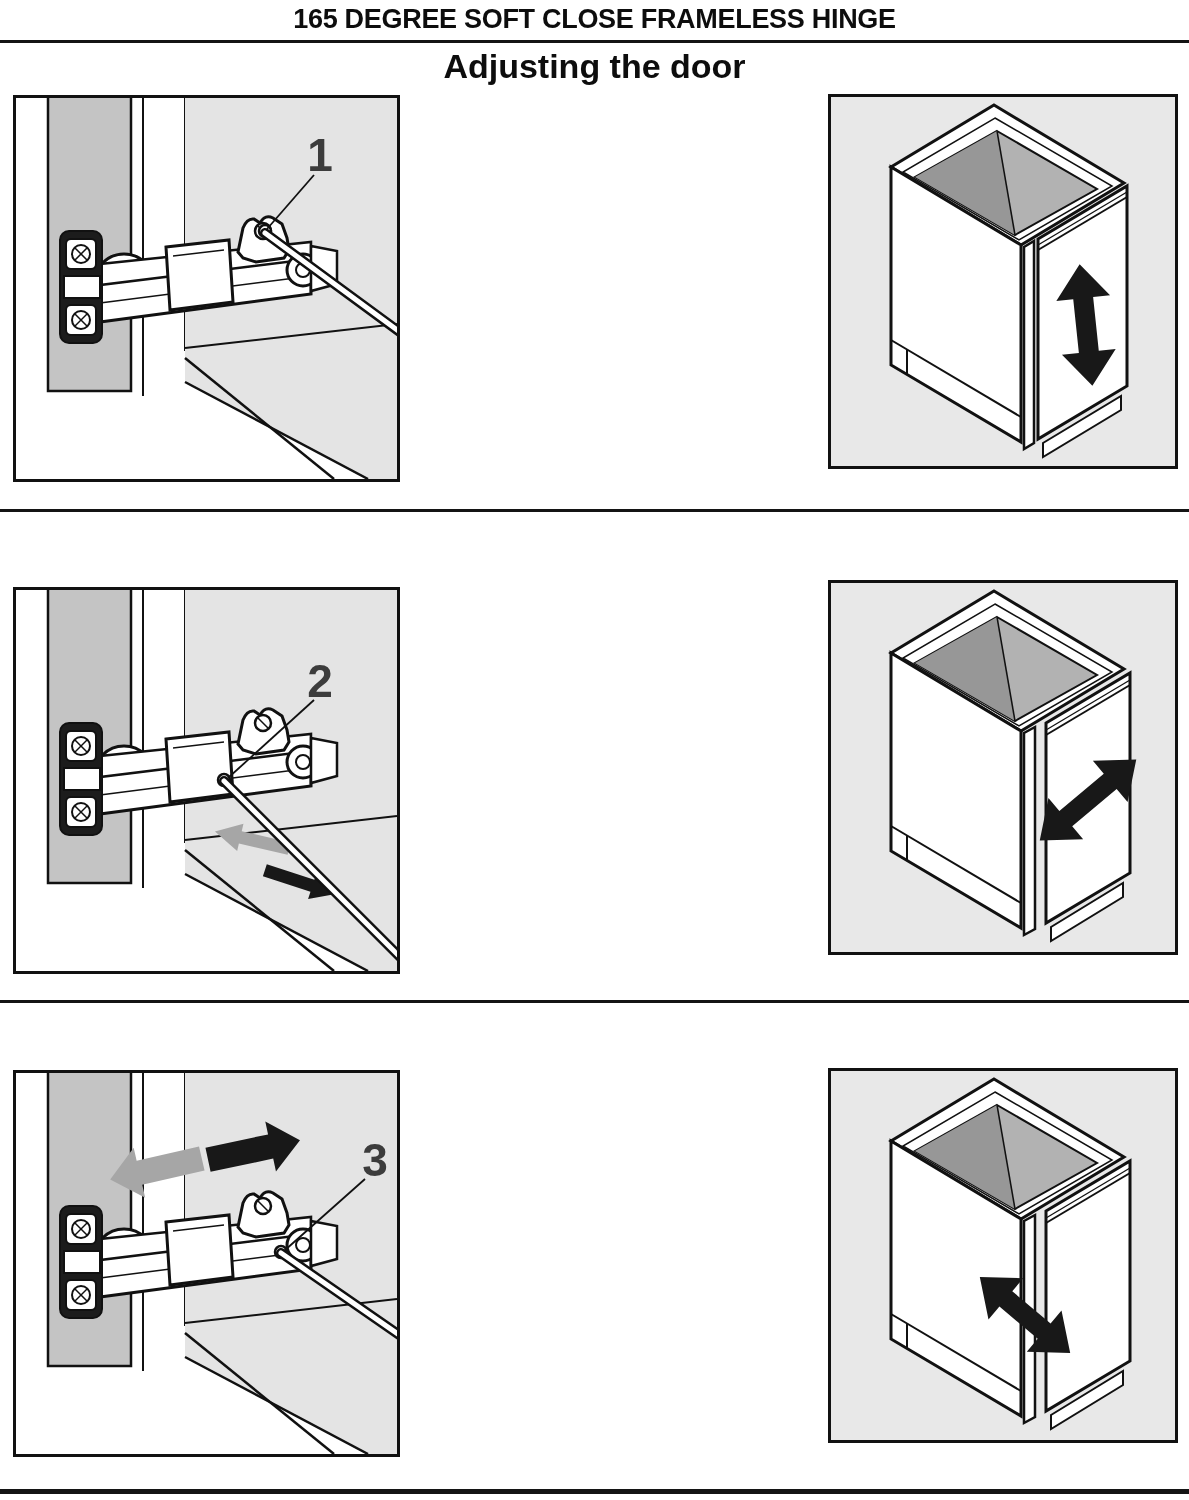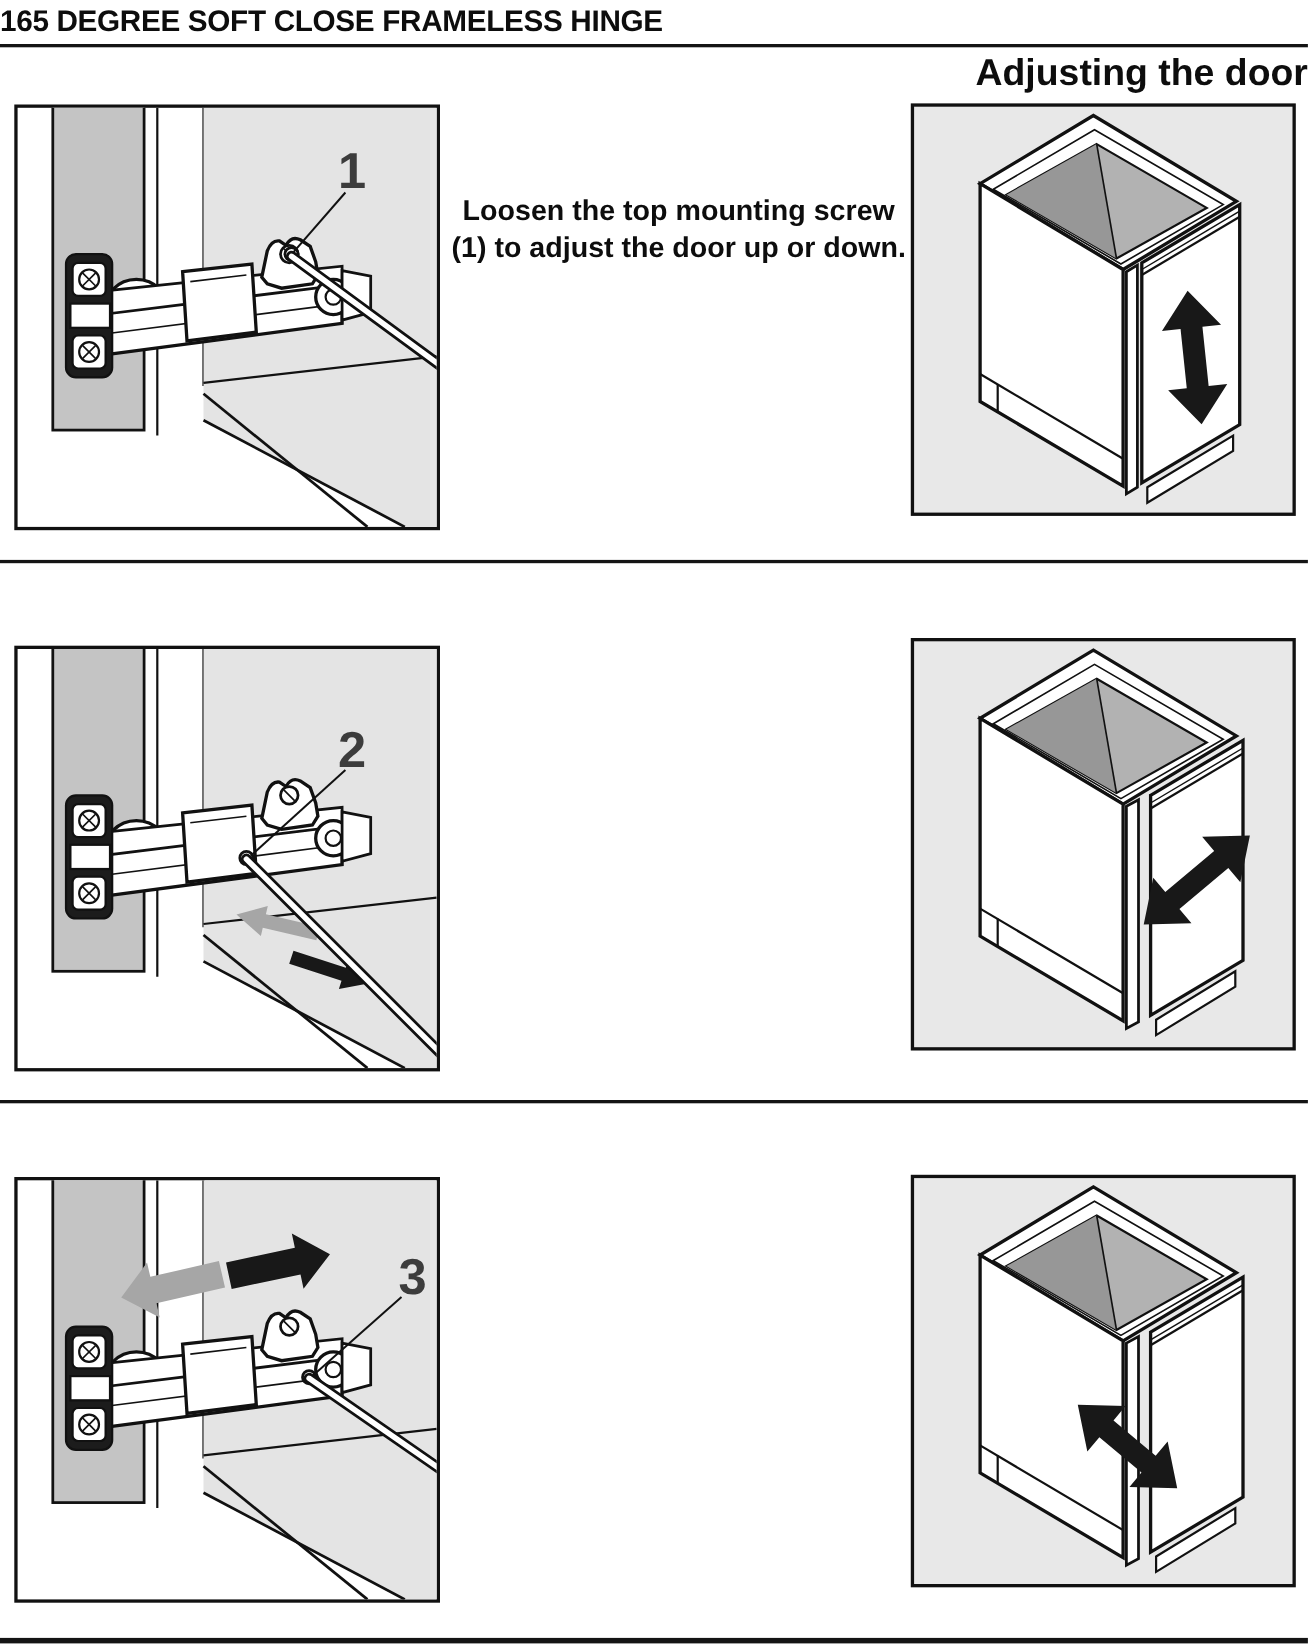--- a/index.html
+++ b/index.html
@@ -1,30 +1,30 @@
 <!DOCTYPE html>
 <html><head>
 <meta charset="utf-8">
 <style>
   html,body{margin:0;padding:0;}
   body{
     width:1189px;height:1500px;position:relative;background:#ffffff;
     font-family:"Liberation Sans", sans-serif;color:#0d0d0d;overflow:hidden;
   }
   .title{
-    position:absolute;top:4px;left:0;width:100%;text-align:left;
+    position:absolute;top:4px;left:0;width:100%;text-align:center;
     font-size:27px;font-weight:bold;letter-spacing:-0.3px;
   }
   .rule{position:absolute;left:0;width:100%;background:#141414;}
   .rule.top{top:40px;height:3px;}
   .rule.d1{top:509px;height:3px;}
   .rule.d2{top:1000px;height:3px;}
   .rule.bottom{top:1489px;height:5px;}
   .subtitle{
-    position:absolute;top:47px;left:0;width:100%;text-align:right;
+    position:absolute;top:47px;left:0;width:100%;text-align:center;
     font-size:34px;font-weight:bold;
   }
   .panel{position:absolute;box-sizing:border-box;border:3px solid #111;background:#fff;}
   .panel.left{left:13px;width:387px;height:387px;}
   .panel.right{left:828px;width:350px;height:375px;background:#e8e8e8;}
   .panel svg{display:block;}
   .textblock{position:absolute;left:400px;width:434px;text-align:center;}
   .textblock h2{margin:0;font-size:30px;font-weight:bold;line-height:38px;}
   .textblock p{margin:4px 0 0 0;font-size:26px;font-weight:bold;line-height:34px;white-space:pre-line;}
   .figlabel{font-family:"Liberation Sans",sans-serif;font-weight:bold;font-size:46px;}
@@ -81,22 +81,20 @@
     <g>
       <line x1="249" y1="135" x2="392" y2="240" stroke="#111111" stroke-width="10" stroke-linecap="round"></line>
       <line x1="249" y1="135" x2="392" y2="240" stroke="#ffffff" stroke-width="5" stroke-linecap="round"></line>
     </g>
 
     <line x1="298" y1="77" x2="251" y2="131" stroke="#111111" stroke-width="1.8"></line>
     <text class="figlabel" x="304" y="73" text-anchor="middle" fill="#3c3c3c">1</text>
   </svg>
     </div>
   <div class="textblock" style="top:170px">
-    <p>Loosen the top mounting screw
-(1) to adjust the door up or down.</p>
   </div>
   <div class="panel right" style="top:94px">
   <svg viewBox="0 0 344 369" width="344" height="369">
     <polygon points="163,8 293,86 190,148 60,70" fill="#ffffff" stroke="#111111" stroke-width="3"></polygon>
     <polygon points="164,21 281,89 188,143 72,75" fill="none" stroke="#111111" stroke-width="1.5"></polygon>
     <polygon points="166,34 266,92 184,138 84,80" fill="#b2b2b2" stroke="#111111" stroke-width="2"></polygon>
     <polygon points="166,34 184,138 84,80" fill="#979797"></polygon>
     <line x1="166" y1="34" x2="184" y2="138" stroke="#111111" stroke-width="1.5"></line>
     <polygon points="60,70 190,148 190,345 60,268" fill="#ffffff" stroke="#111111" stroke-width="3"></polygon>
     <line x1="60" y1="243" x2="190" y2="320" stroke="#111111" stroke-width="2"></line>

